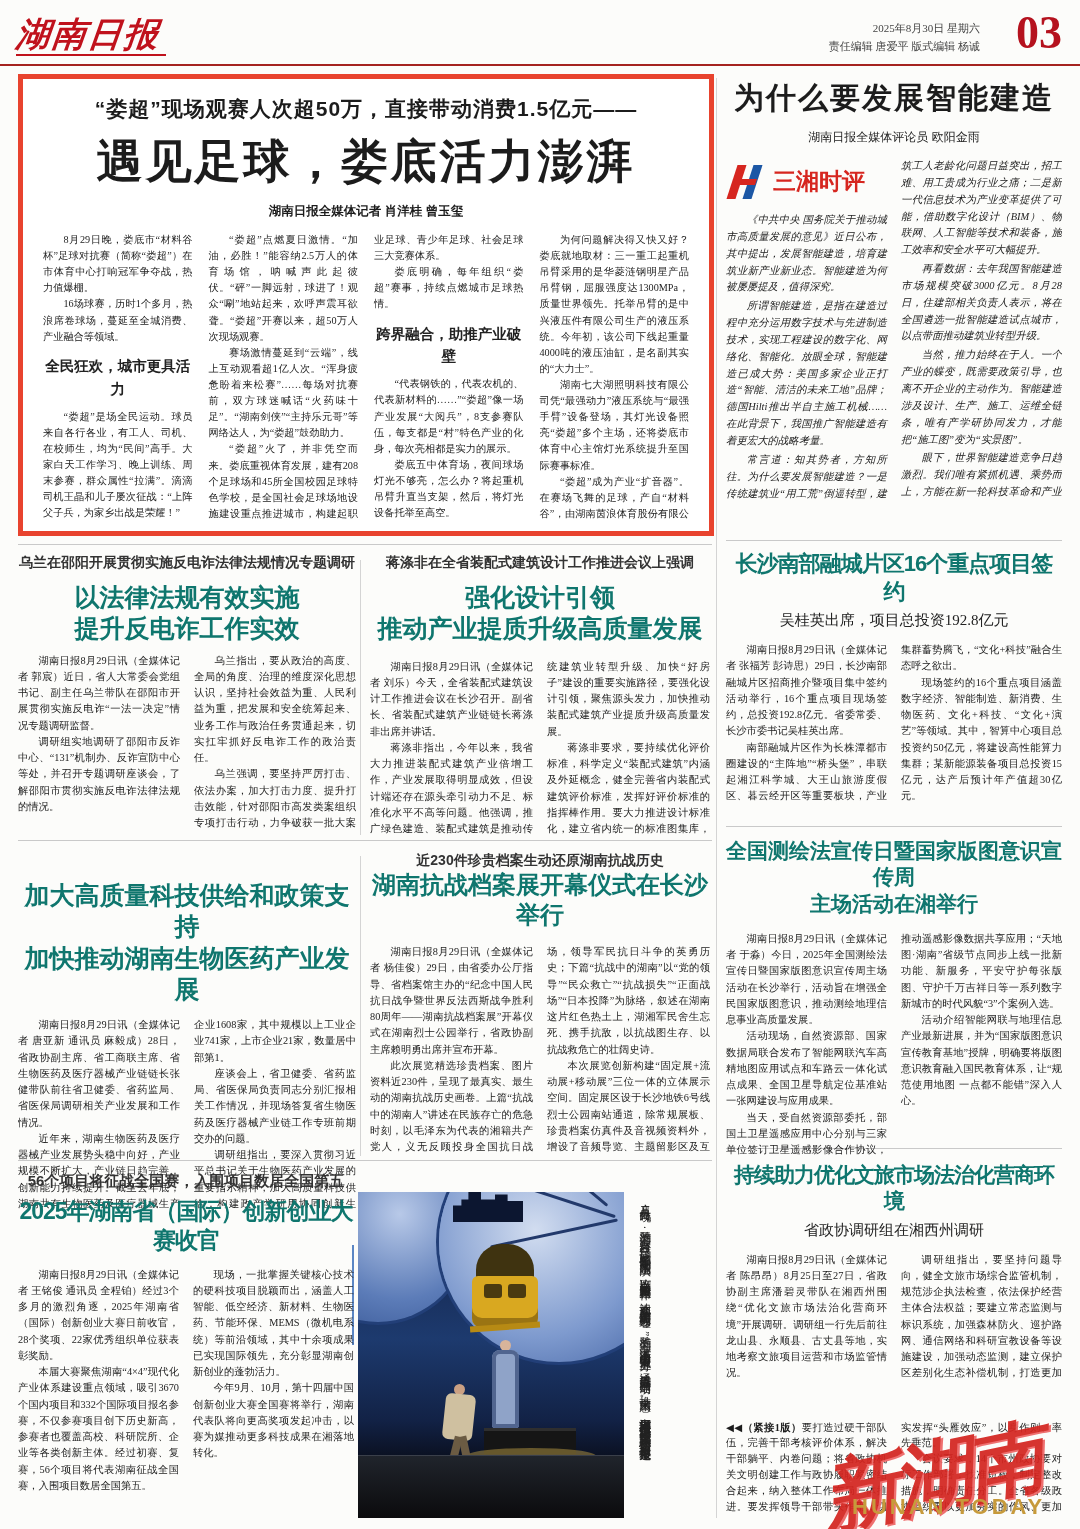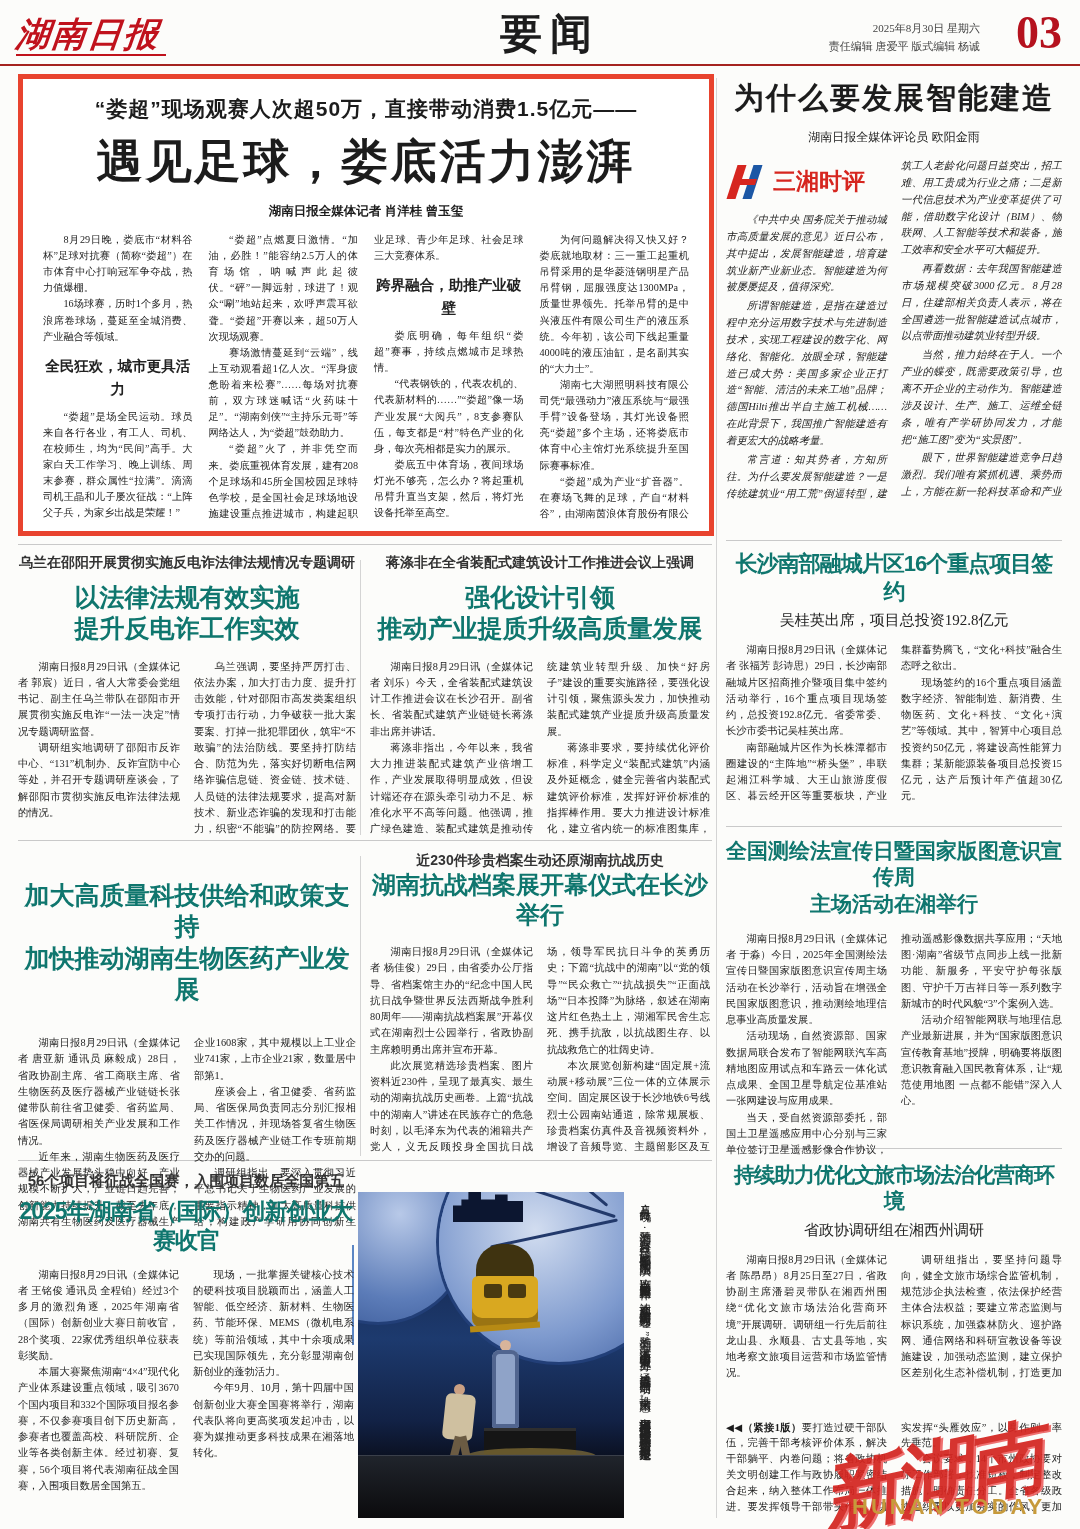--- a/index.html
+++ b/index.html
@@ -98,42 +98,41 @@
   .wm-en{position:absolute;left:852px;top:1494px;font-size:22px;font-weight:900;color:#c79a3b;
          letter-spacing:3px;z-index:5;}
 </style>
 </head>
 <body>
 
 <div id="page">
 
   <div class="masthead">湖南日报</div>
   <div class="masthead-rule"></div>
-  <div class="section-title sans">要闻</div>
   <div class="date-block">
     <div>2025年8月30日 星期六</div>
     <div>责任编辑 唐爱平 版式编辑 杨诚</div>
   </div>
   <div class="page-no">03</div>
   <div class="header-rule"></div>
 
   <div class="lead-box">
     <div class="lead-kicker sans">“娄超”现场观赛人次超50万，直接带动消费1.5亿元——</div>
     <div class="lead-headline sans">遇见足球，娄底活力澎湃</div>
     <div class="lead-byline sans">湖南日报全媒体记者 肖洋桂 曾玉玺</div>
     <div class="body cols4 lead-body">
         <p class="para t-p">8月29日晚，娄底市“材料谷杯”足球对抗赛（简称“娄超”）在市体育中心打响冠军争夺战，热力值爆棚。</p>
         <p class="para t-p">16场球赛，历时1个多月，热浪席卷球场，蔓延至全城消费、产业融合等领域。</p>
         <p class="para t-sub">全民狂欢，城市更具活力</p>
         <p class="para t-p">“娄超”是场全民运动。球员来自各行各业，有工人、司机、在校师生，均为“民间”高手。大家白天工作学习、晚上训练、周末参赛，群众属性“拉满”。滴滴司机王晶和儿子屡次征战：“上阵父子兵，为家乡出战是荣耀！”</p>
         <p class="para t-p">“娄超”点燃夏日激情。“加油，必胜！”能容纳2.5万人的体育场馆，呐喊声此起彼伏。“砰”一脚远射，球进了！观众“唰”地站起来，欢呼声震耳欲聋。“娄超”开赛以来，超50万人次现场观赛。</p>
         <p class="para t-p">赛场激情蔓延到“云端”，线上互动观看超1亿人次。“浑身疲惫盼着来松赛”……每场对抗赛前，双方球迷喊话“火药味十足”。“湖南剑侠”“主持乐元哥”等网络达人，为“娄超”鼓劲助力。</p>
         <p class="para t-p">“娄超”火了，并非凭空而来。娄底重视体育发展，建有208个足球场和45所全国校园足球特色学校，是全国社会足球场地设施建设重点推进城市，构建起职业足球、青少年足球、社会足球三大竞赛体系。</p>
+        <p class="para t-p">娄底明确，每年组织“娄超”赛事，持续点燃城市足球热情。</p>
         <p class="para t-sub">跨界融合，助推产业破壁</p>
-        <p class="para t-p">娄底明确，每年组织“娄超”赛事，持续点燃城市足球热情。</p>
         <p class="para t-p">“代表钢铁的，代表农机的、代表新材料的……”“娄超”像一场产业发展“大阅兵”，8支参赛队伍，每支都是“村”特色产业的化身，每次亮相都是实力的展示。</p>
         <p class="para t-p">娄底五中体育场，夜间球场灯光不够亮，怎么办？将起重机吊臂升直当支架，然后，将灯光设备托举至高空。</p>
         <p class="para t-p">为何问题解决得又快又好？娄底就地取材：三一重工起重机吊臂采用的是华菱涟钢明星产品吊臂钢，屈服强度达1300MPa，质量世界领先。托举吊臂的是中兴液压件有限公司生产的液压系统。今年初，该公司下线起重量4000吨的液压油缸，是名副其实的“大力士”。</p>
         <p class="para t-p">湖南七大湖照明科技有限公司凭“最强动力”液压系统与“最强手臂”设备登场，其灯光设备照亮“娄超”多个主场，还将娄底市体育中心主馆灯光系统提升至国际赛事标准。</p>
         <p class="para t-p">“娄超”成为产业“扩音器”。在赛场飞舞的足球，产自“材料谷”，由湖南茵浪体育股份有限公司制造。茵浪足球通过国际足联（FIFA）质量认证，已飞出国门。今年“湘超”联赛的官方用球，是茵浪足球。</p>
       </div>
   </div>
 
   <div class="commentary">
     <div class="cm-headline">为什么要发展智能建造</div>
@@ -168,23 +167,24 @@
   <div class="rule-h" style="left:18px;top:1160px;width:694px;"></div>
   <div class="rule-h" style="left:726px;top:1148px;width:336px;"></div>
   <div class="rule-blue" style="left:352px;top:1245px;height:100px;"></div>
 
   <div class="art" style="left:18px;top:554px;width:338px;">
     <div class="kicker sans">乌兰在邵阳开展贯彻实施反电诈法律法规情况专题调研</div>
     <div class="headline sans h2line" style="margin-top:10px;">
       <div>以法律法规有效实施</div>
       <div>提升反电诈工作实效</div>
     </div>
-    <div class="body cols2" style="margin-top:14px;height:188px;">
+    <div class="body cols2" style="margin-top:8px;height:188px;">
         <p>湖南日报8月29日讯（全媒体记者 郭宸）近日，省人大常委会党组书记、副主任乌兰带队在邵阳市开展贯彻实施反电诈“一法一决定”情况专题调研监督。</p>
         <p>调研组实地调研了邵阳市反诈中心、“131”机制办、反诈宣防中心等处，并召开专题调研座谈会，了解邵阳市贯彻实施反电诈法律法规的情况。</p>
+        <p>乌兰指出，要从政治的高度、全局的角度、治理的维度深化思想认识，坚持社会效益为重、人民利益为重，把发展和安全统筹起来、业务工作与政治任务贯通起来，切实扛牢抓好反电诈工作的政治责任。</p>
         <p>乌兰强调，要坚持严厉打击、依法办案，加大打击力度、提升打击效能，针对邵阳市高发类案组织专项打击行动，力争破获一批大案要案、打掉一批犯罪团伙，筑牢“不敢骗”的法治防线。要坚持打防结合、防范为先，落实好切断电信网络诈骗信息链、资金链、技术链、人员链的法律法规要求，提高对新技术、新业态诈骗的发现和打击能力，织密“不能骗”的防控网络。要坚持源头治理、综合治理，进一步健全责任落实、行业自律、普法宣传、部门协同机制，从行业监管、制度建设、宣传教育等层面铲除电诈滋生的土壤，夯实“骗不了”的制度根基。</p>
       </div>
   </div>
 
   <div class="art" style="left:370px;top:554px;width:340px;">
     <div class="kicker sans">蒋涤非在全省装配式建筑设计工作推进会议上强调</div>
     <div class="headline sans h2line" style="margin-top:10px;">
       <div>强化设计引领</div>
       <div>推动产业提质升级高质量发展</div>
     </div>
@@ -203,21 +203,21 @@
         <p>南部融城片区作为长株潭都市圈建设的“主阵地”“桥头堡”，串联起湘江科学城、大王山旅游度假区、暮云经开区等重要板块，产业集群蓄势腾飞，“文化+科技”融合生态呼之欲出。</p>
         <p>现场签约的16个重点项目涵盖数字经济、智能制造、新消费、生物医药、文化+科技、“文化+演艺”等领域。其中，智算中心项目总投资约50亿元，将建设高性能算力集群；某新能源装备项目总投资15亿元，达产后预计年产值超30亿元。</p>
       </div>
   </div>
 
   <div class="art" style="left:18px;top:880px;width:338px;">
     <div class="headline sans h2line">
       <div>加大高质量科技供给和政策支持</div>
       <div>加快推动湖南生物医药产业发展</div>
     </div>
-    <div class="body cols2" style="margin-top:30px;height:208px;">
+    <div class="body cols2" style="margin-top:12px;height:208px;">
         <p>湖南日报8月29日讯（全媒体记者 唐亚新 通讯员 麻毅成）28日，省政协副主席、省工商联主席、省生物医药及医疗器械产业链链长张健带队前往省卫健委、省药监局、省医保局调研相关产业发展和工作情况。</p>
         <p>近年来，湖南生物医药及医疗器械产业发展势头稳中向好，产业规模不断扩大，产业链日趋完善，创新能力持续提升。截至去年底，湖南共有生物医药及医疗器械生产企业1608家，其中规模以上工业企业741家，上市企业21家，数量居中部第1。</p>
         <p>座谈会上，省卫健委、省药监局、省医保局负责同志分别汇报相关工作情况，并现场答复省生物医药及医疗器械产业链工作专班前期交办的问题。</p>
         <p>调研组指出，要深入贯彻习近平总书记关于生物医药产业发展的重要指示精神，加大高质量科技供给，构建政产学研用协同创新生态，不断增进人民健康福祉。要凝聚共识抓落实，把握“守底线”与“促发展”辩证关系，发挥医保政策赋能作用，支撑产业高质量发展。要压实责任抓攻坚，做好生物医药相关政策文件修订，针对性制定产业支持举措，推动政策落地。要在坚持统一大市场建设的前提下，积极发挥医保政策和基金对本省产品市场准入和应用的支持引导，助力拓宽应用场景、提升湘药竞争力。</p>
       </div>
   </div>
 
   <div class="art" style="left:370px;top:852px;width:340px;">
     <div class="kicker sans">近230件珍贵档案生动还原湖南抗战历史</div>
     <div class="headline sans" style="font-size:24px;margin-top:0;">湖南抗战档案展开幕仪式在长沙举行</div>

